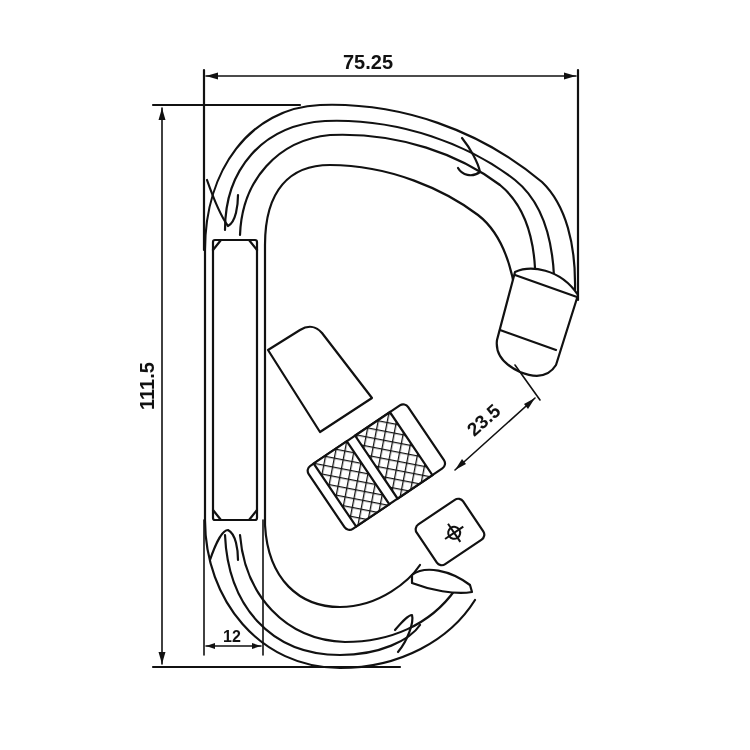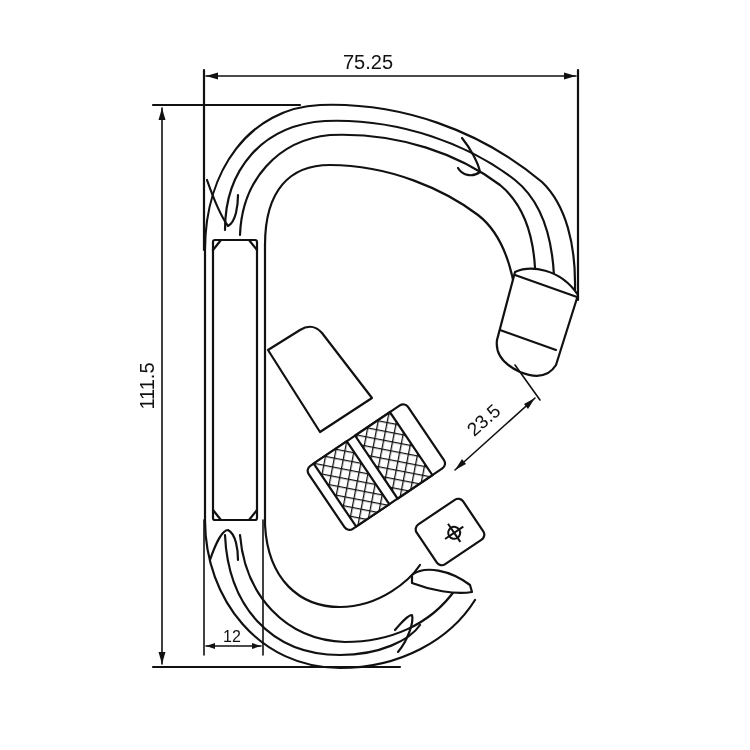--- a/index.html
+++ b/index.html
@@ -1,17 +1,17 @@
 <!DOCTYPE html>
 <html><head>
   <meta charset="utf-8">
   <style>
     html, body { margin: 0; padding: 0; background: #ffffff; }
     body { width: 750px; height: 750px; overflow: hidden; position: relative; }
-    #stage { position: absolute; left: 0; top: 0; width: 750px; height: 750px; }
+    #stage { position: absolute; left: 0; top: 0; width: 750px; height: 750px; font-weight: bold; }
     svg { display: block; }
     .dim-text { font-family: "Liberation Sans", sans-serif; fill: #111; }
     .ln { fill: none; stroke: #111; stroke-width: 2.2; stroke-linecap: round; stroke-linejoin: round; }
     .ln-thin { fill: none; stroke: #111; stroke-width: 1.6; stroke-linecap: round; }
     .fill-w { fill: #fff; stroke: #111; stroke-width: 2.2; stroke-linejoin: round; }
   </style>
 </head>
 <body>
 
 <div id="stage">

